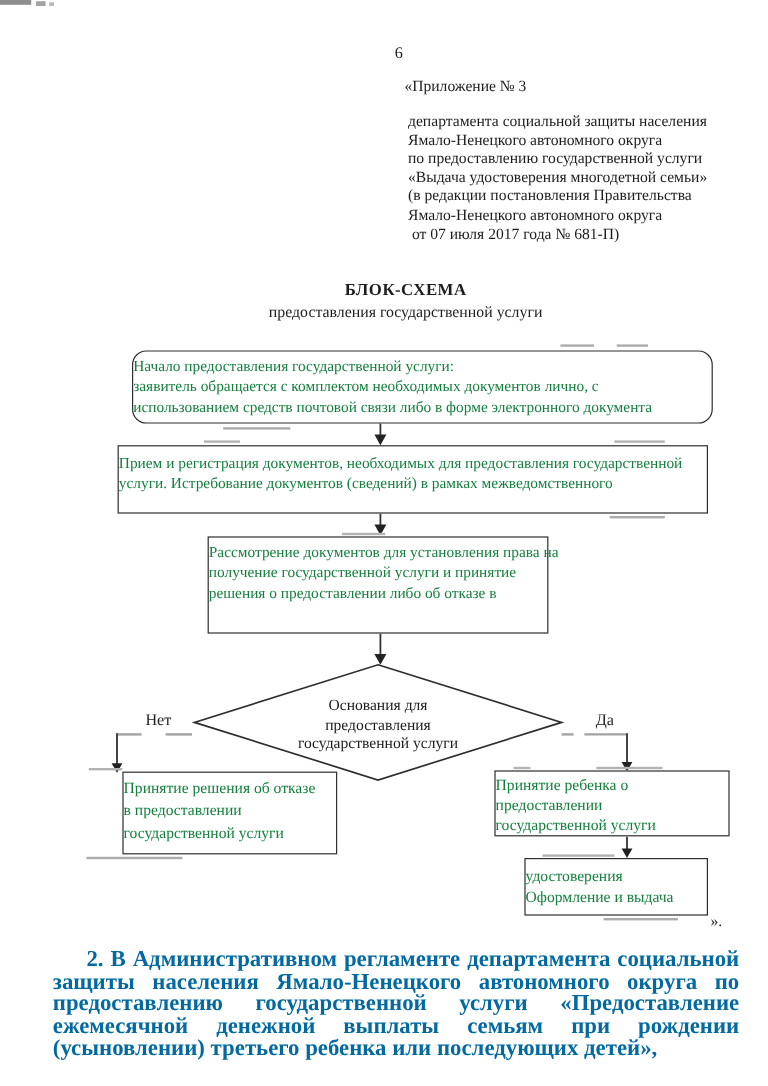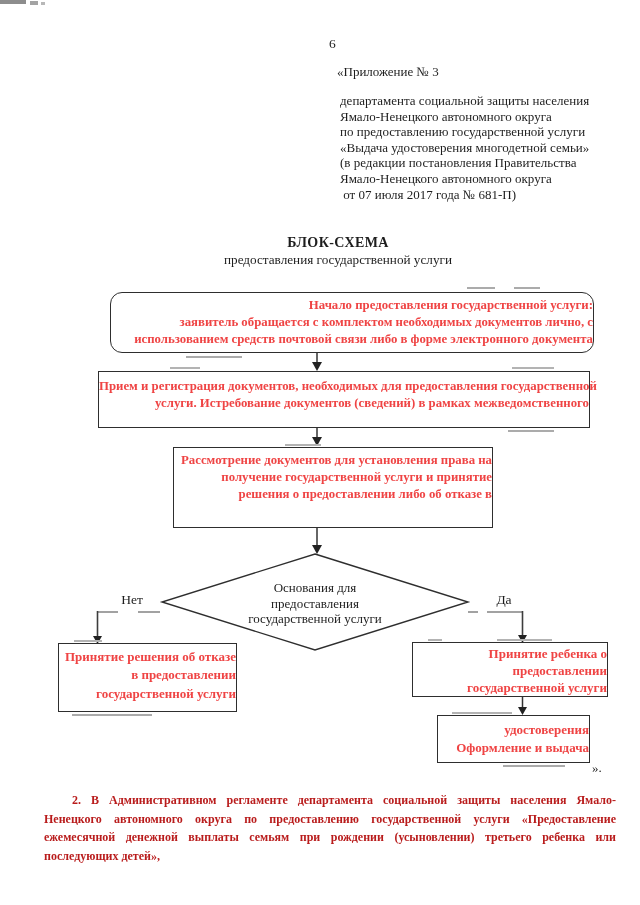--- a/index.html
+++ b/index.html
@@ -11,45 +11,44 @@
     color:#1d1d1d;
     overflow:hidden;
   }
   .abs{position:absolute;}
   .center{text-align:center;}
   .flow-svg{position:absolute;left:0;top:0;width:640px;height:905px;pointer-events:none;}
   .box{
     position:absolute;
     border:1.4px solid #2e2e2e;
     background:#ffffff;
-    text-align:right;
+    text-align:left;
     box-sizing:border-box;
-    color:#ef4444;
-    font-weight:bold;
+    color:#15803d;
   }
   .ln{white-space:nowrap;}
   .pre{white-space:pre;}
   .artifact{position:absolute;border:none;}
   .pagenum{font-size:13.5px;}
   .appendix{font-size:13px;}
   .hdr{font-size:13px;line-height:15.6px;}
   .title{font-size:14px;font-weight:bold;letter-spacing:.4px;}
   .subtitle{font-size:13.2px;}
   .start{border-radius:12px;font-size:12.8px;line-height:17px;padding-top:4px;}
   .intake{font-size:12.8px;line-height:17px;padding-top:6px;}
   .review{font-size:12.8px;line-height:17px;padding-top:4px;}
   .decision-text{font-size:13px;line-height:15.7px;text-align:center;}
   .branch-label{font-size:13.5px;}
-  .refuse{font-size:13px;line-height:18.4px;padding-top:4px;}
+  .refuse{font-size:13px;line-height:18.4px;padding-top:4px;margin-left:44px;}
   .grant{font-size:13px;line-height:17px;padding-top:2px;}
   .issue{font-size:13px;line-height:18px;padding-top:5px;}
   .closing{font-size:13px;}
   .para{
-    font-size:12px;font-weight:bold;line-height:18.6px;
-    text-align:justify;text-indent:28px;color:#b91c1c;
+    font-size:19px;font-weight:bold;line-height:18.6px;
+    text-align:justify;text-indent:28px;color:#0369a1;
   }
 </style>
 </head>
 <body>
 
 <div class="page">
 
   <div class="artifact" style="left:0;top:1;width:26px;height:4px;background:#8d8d8d;"></div>
   <div class="artifact" style="left:30px;top:1px;width:8px;height:4px;background:#a3a3a3;"></div>
   <div class="artifact" style="left:41px;top:2px;width:4px;height:3px;background:#b8b8b8;"></div>
@@ -100,21 +99,21 @@
     <div class="ln">Начало предоставления государственной услуги:</div>
     <div class="ln">заявитель обращается с комплектом необходимых документов лично, с</div>
     <div class="ln">использованием средств почтовой связи либо в форме электронного документа</div>
   </div>
 
   <div class="box intake" style="left:98px;top:371px;width:492px;height:57px;">
     <div class="ln">Прием и регистрация документов, необходимых для предоставления государственной</div>
     <div class="ln">услуги. Истребование документов (сведений) в рамках межведомственного</div>
   </div>
 
-  <div class="box review" style="left:173px;top:447px;width:320px;height:81px;">
+  <div class="box review" style="left:173px;top:447px;width:284px;height:81px;">
     <div class="ln">Рассмотрение документов для установления права на</div>
     <div class="ln">получение государственной услуги и принятие</div>
     <div class="ln">решения о предоставлении либо об отказе в</div>
   </div>
 
   <div class="abs center decision-text" style="left:195px;top:580px;width:240px;">
     <div class="ln">Основания для</div>
     <div class="ln">предоставления</div>
     <div class="ln">государственной услуги</div>
   </div>

